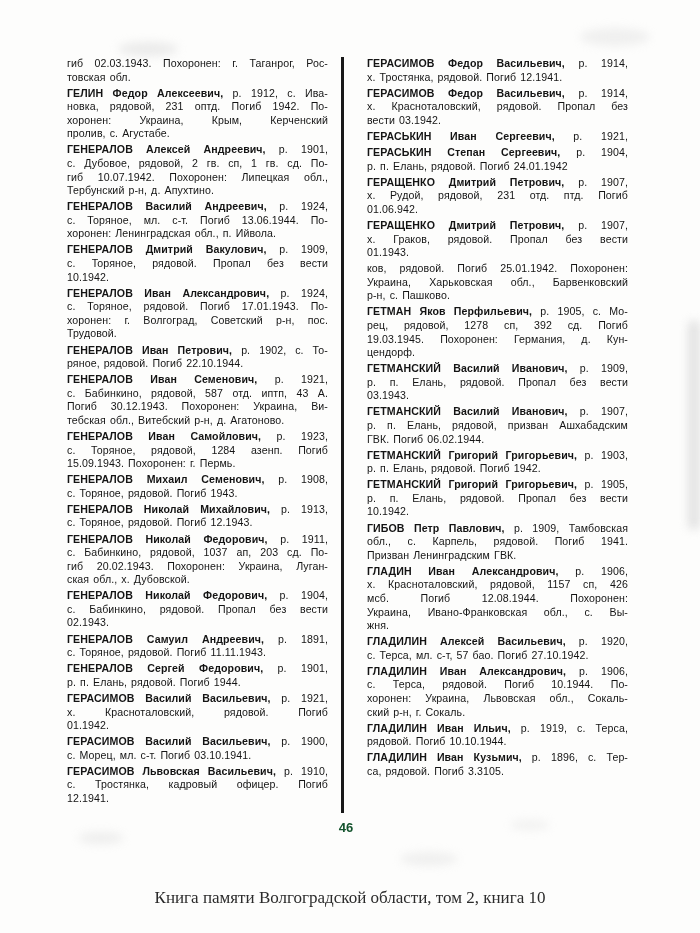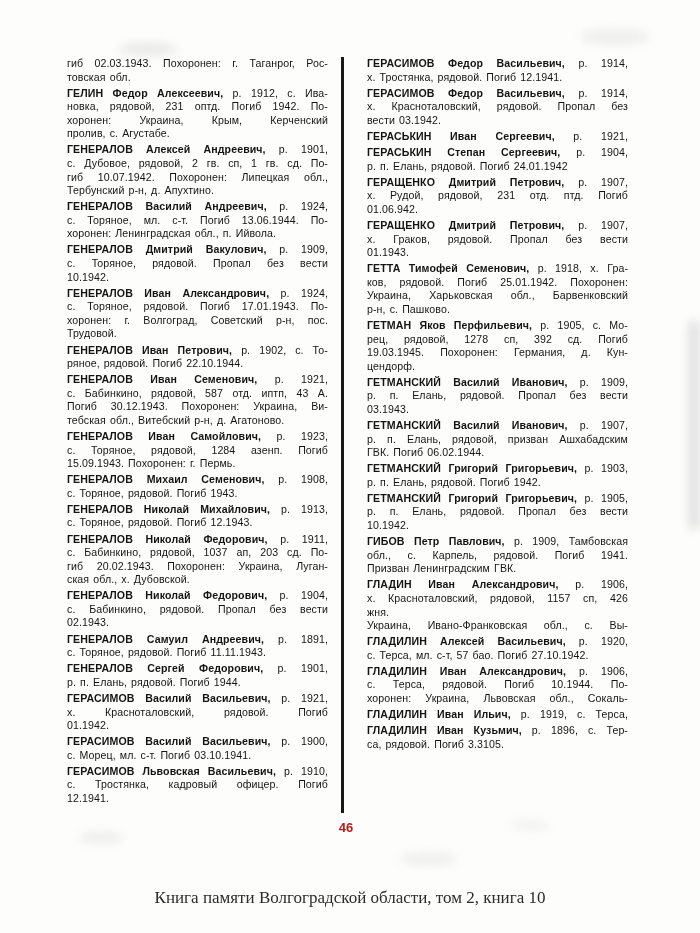--- a/index.html
+++ b/index.html
@@ -57,21 +57,21 @@
     background: #181818;
   }
   .page-number {
     position: absolute;
     left: 330px;
     top: 820px;
     width: 32px;
     text-align: center;
     font-size: 13px;
     font-weight: bold;
-    color: #b91c1c;
+    color: #14532d;
   }
   .footer-caption {
     position: absolute;
     left: 4px;
     top: 888px;
     width: 692px;
     text-align: center;
     font-family: "Liberation Serif", serif;
     font-size: 17px;
     color: #2b2b2b;
@@ -201,21 +201,20 @@
         <div class="line"><b>ГЕРАЩЕНКО Дмитрий Петрович,</b><span> р. 1907,</span></div>
         <div class="line">х. Рудой, рядовой, 231 отд. птд. Погиб</div>
         <div class="line last">01.06.942.</div>
       </div>
       <div class="entry">
         <div class="line"><b>ГЕРАЩЕНКО Дмитрий Петрович,</b><span> р. 1907,</span></div>
         <div class="line">х. Граков, рядовой. Пропал без вести</div>
         <div class="line last">01.1943.</div>
       </div>
       <div class="entry">
-        <div class="line"><b>ГЕТТА Тимофей Семенович,</b><span> р. 1918, х. Гра-</span></div>
         <div class="line">ков, рядовой. Погиб 25.01.1942. Похоронен:</div>
         <div class="line">Украина, Харьковская обл., Барвенковский</div>
         <div class="line last">р-н, с. Пашково.</div>
       </div>
       <div class="entry">
         <div class="line"><b>ГЕТМАН Яков Перфильевич,</b><span> р. 1905, с. Мо-</span></div>
         <div class="line">рец, рядовой, 1278 сп, 392 сд. Погиб</div>
         <div class="line">19.03.1945. Похоронен: Германия, д. Кун-</div>
         <div class="line last">цендорф.</div>
       </div>
@@ -239,34 +238,37 @@
         <div class="line last">10.1942.</div>
       </div>
       <div class="entry">
         <div class="line"><b>ГИБОВ Петр Павлович,</b><span> р. 1909, Тамбовская</span></div>
         <div class="line">обл., с. Карпель, рядовой. Погиб 1941.</div>
         <div class="line last">Призван Ленинградским ГВК.</div>
       </div>
       <div class="entry">
         <div class="line"><b>ГЛАДИН Иван Александрович,</b><span> р. 1906,</span></div>
         <div class="line">х. Красноталовский, рядовой, 1157 сп, 426</div>
+        <div class="line">мсб. Погиб 12.08.1944. Похоронен:</div>
+        <div class="line">Украина, Ивано-Франковская обл., с. Вы-</div>
         <div class="line last">жня.</div>
-        <div class="line">Украина, Ивано-Франковская обл., с. Вы-</div>
       </div>
       <div class="entry">
         <div class="line"><b>ГЛАДИЛИН Алексей Васильевич,</b><span> р. 1920,</span></div>
         <div class="line last">с. Терса, мл. с-т, 57 бао. Погиб 27.10.1942.</div>
       </div>
       <div class="entry">
         <div class="line"><b>ГЛАДИЛИН Иван Александрович,</b><span> р. 1906,</span></div>
         <div class="line">с. Терса, рядовой. Погиб 10.1944. По-</div>
         <div class="line">хоронен: Украина, Львовская обл., Сокаль-</div>
+        <div class="line last">ский р-н, г. Сокаль.</div>
       </div>
       <div class="entry">
         <div class="line"><b>ГЛАДИЛИН Иван Ильич,</b><span> р. 1919, с. Терса,</span></div>
+        <div class="line last">рядовой. Погиб 10.10.1944.</div>
       </div>
       <div class="entry">
         <div class="line"><b>ГЛАДИЛИН Иван Кузьмич,</b><span> р. 1896, с. Тер-</span></div>
         <div class="line last">са, рядовой. Погиб 3.3105.</div>
       </div>
     </div>
 
   <div class="page-number">46</div>
 
   <div class="footer-caption">Книга памяти Волгоградской области, том 2, книга 10</div>

